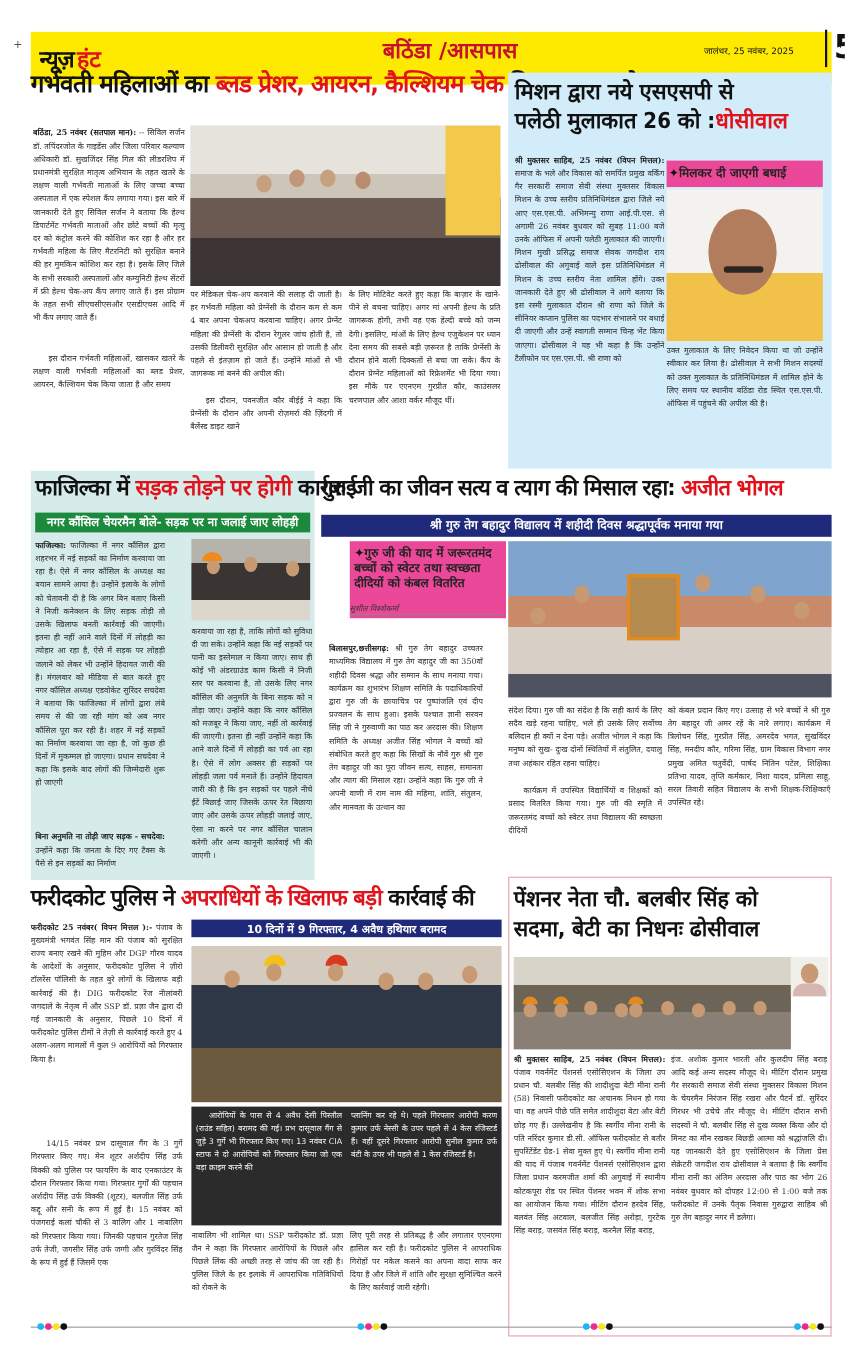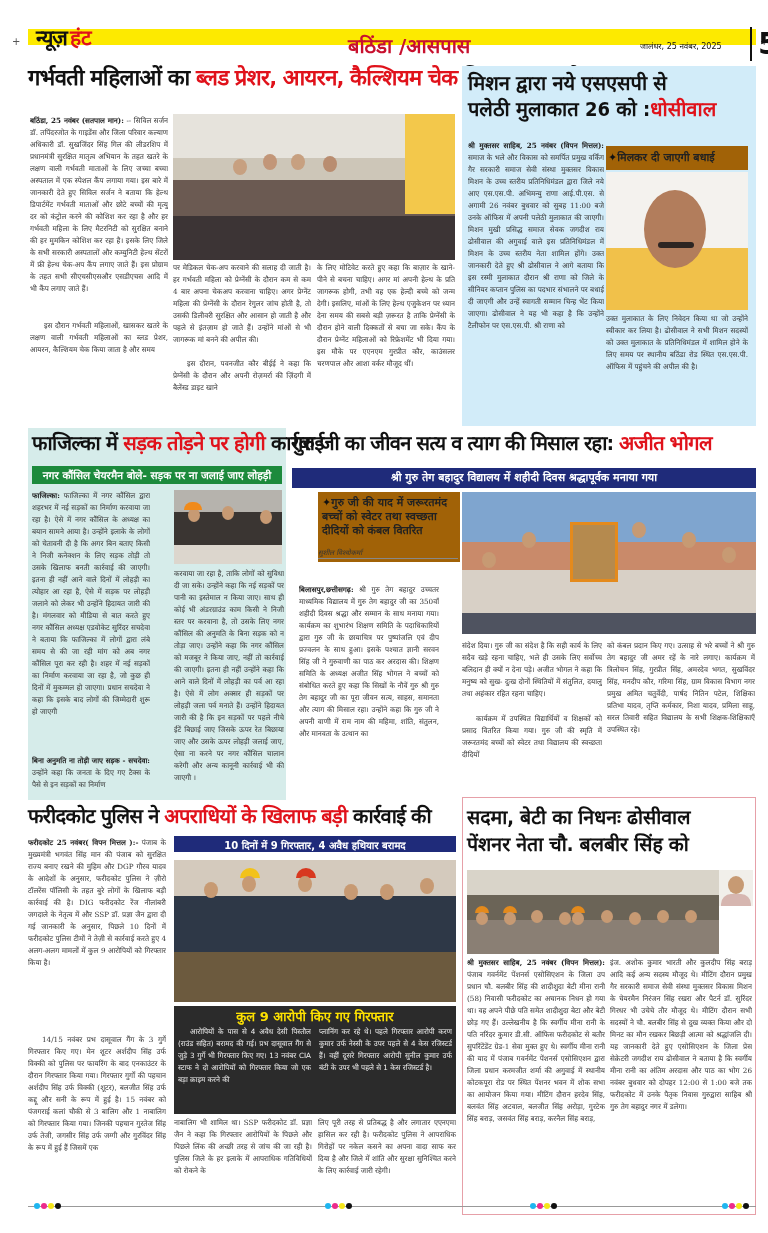--- a/index.html
+++ b/index.html
@@ -1,39 +1,39 @@
 <!DOCTYPE html>
 <html><head>
 <meta charset="utf-8">
 <style>
 *{box-sizing:border-box;margin:0;padding:0}
 html,body{width:768px;height:1233px;background:#fff;overflow:hidden}
 body{position:relative;font-family:"DejaVu Sans",sans-serif;color:#222}
 .abs{position:absolute}
-.masthead{left:28px;top:29px;width:728px;height:16px;background:#fdea00;display:flex;align-items:center}
+.masthead{left:28px;top:29px;width:728px;height:48px;background:#fdea00;display:flex;align-items:center}
 .logo{margin-left:8px;display:flex;align-items:flex-end;height:28px}
 .logo .a{font-weight:bold;font-size:21px;color:#111;letter-spacing:-1px;font-family:"DejaVu Sans",sans-serif}
 .logo .b{font-weight:bold;font-size:21px;color:#e0121b;margin-left:3px;font-family:"DejaVu Sans",sans-serif}
 .section{position:absolute;left:320px;top:3px;font-size:20px;color:#c8102e;font-weight:bold}
 .date{position:absolute;left:612px;top:11px;font-size:8px;color:#111}
 .pageno{position:absolute;left:722px;top:-2px;font-size:30px;font-weight:bold;color:#111;border-left:2px solid #111;padding-left:6px;line-height:34px}
 .hl{font-family:"DejaVu Sans Condensed","DejaVu Sans",sans-serif;font-weight:bold;line-height:1.1;color:#111;white-space:nowrap}
 .red{color:#e0121b}
 .txt{font-family:"DejaVu Serif",serif;font-size:7.2px;line-height:12px;color:#333;text-align:justify;overflow:hidden}
 .txt b{color:#222}
 .photo{overflow:hidden;position:absolute}
 .ph1{background:linear-gradient(180deg,#e6e3dc 0 30%,#cdc6b8 30% 45%,#6b5a52 45% 70%,#3c3435 70%)}
 .ph3{background:linear-gradient(180deg,#b6b3ad 0 30%,#3a3532 30% 75%,#dcd6cd 75%)}
 .ph4{background:linear-gradient(180deg,#7fa5cf 0 35%,#c98a6a 35% 55%,#d8d0c6 55% 85%,#4f5360 85%)}
 .ph5{background:linear-gradient(180deg,#d4cabd 0 25%,#2e3847 25% 65%,#6c5a3e 65%)}
 .ph6{background:linear-gradient(180deg,#d9d4c9 0 30%,#6b6457 30% 60%,#8a7f74 60%)}
 .face{position:absolute;border-radius:50%}
 .box-blue{background:#d2ecf9}
 .box-teal{background:#d6ecea}
-.box-pink{background:#a16207}
+.box-pink{background:#ec4899}
 .subbar{background:#1f2b7a;color:#fff;font-family:"DejaVu Sans",sans-serif;font-weight:bold;text-align:center;white-space:nowrap;overflow:hidden}
 .greenbar{background:#1c8a3c;color:#fff;font-weight:bold;text-align:center;white-space:nowrap;overflow:hidden}
 .darkbox{background:#2b2b2b;color:#fff}
 .darkbox .ttl{color:#fde100;font-weight:bold;text-align:center;font-size:13px;line-height:18px}
 .darkbox .col{font-family:"DejaVu Sans",sans-serif;font-size:7.2px;line-height:12px;color:#f2f2f2;overflow:hidden;text-align:justify}
 .highlight{font-family:"DejaVu Sans",sans-serif;font-weight:bold;font-size:11px;line-height:14px;color:#222}
 .star{color:#111}
 .byline{font-style:italic;font-size:7px;color:#333;border-bottom:1px solid #888;font-family:"DejaVu Serif",serif}
 .regmark{position:absolute;font-size:10px;color:#555}
 .cmyk{position:absolute;display:flex;gap:1px}
@@ -158,33 +158,32 @@
   <div class="face" style="left:30px;top:22px;width:14px;height:16px;background:#c79a73"></div>
   <div style="position:absolute;left:66px;top:8px;width:20px;height:10px;background:#f2c21a;border-radius:10px 10px 0 0"></div>
   <div class="face" style="left:68px;top:16px;width:14px;height:16px;background:#c79a73"></div>
   <div style="position:absolute;left:122px;top:8px;width:20px;height:10px;background:#d8381f;border-radius:10px 10px 0 0"></div>
   <div class="face" style="left:124px;top:16px;width:14px;height:16px;background:#c79a73"></div>
   <div class="face" style="left:170px;top:24px;width:14px;height:16px;background:#c79a73"></div>
   <div class="face" style="left:206px;top:24px;width:14px;height:16px;background:#c79a73"></div>
   <div class="face" style="left:246px;top:18px;width:14px;height:16px;background:#c79a73"></div>
 </div>
 <div class="abs darkbox" style="left:174px;top:1006px;width:282px;height:108px;padding:2px 4px">
-  <div class="ttl">कुल 9 आरोपी किए गए गिरफ्तार</div>
   <div style="display:flex;gap:8px">
     <div class="col" style="width:133px;height:84px;text-indent:12px">आरोपियों के पास से 4 अवैध देसी पिस्तौल (राउंड सहित) बरामद की गई। प्रभ दासूवाल गैंग से जुड़े 3 गुर्गे भी गिरफ्तार किए गए। 13 नवंबर CIA स्टाफ ने दो आरोपियों को गिरफ्तार किया जो एक बड़ा क्राइम करने की</div>
     <div class="col" style="width:133px;height:84px">प्लानिंग कर रहे थे। पहले गिरफ्तार आरोपी करण कुमार उर्फ नेस्सी के उपर पहले से 4 केस रजिस्टर्ड हैं। वहीं दूसरे गिरफ्तार आरोपी सुनील कुमार उर्फ बंटी के उपर भी पहले से 1 केस रजिस्टर्ड है।</div>
   </div>
 </div>
 <div class="abs txt" style="left:174px;top:1117px;width:138px;height:74px">नाबालिग भी शामिल था। SSP फरीदकोट डॉ. प्रज्ञा जैन ने कहा कि गिरफ्तार आरोपियों के पिछले और पिछले लिंक की अच्छी तरह से जांच की जा रही है। पुलिस जिले के हर इलाके में आपराधिक गतिविधियों को रोकने के</div>
 <div class="abs txt" style="left:318px;top:1117px;width:138px;height:74px">लिए पूरी तरह से प्रतिबद्ध है और लगातार एएनएमा हासिल कर रही है। फरीदकोट पुलिस ने आपराधिक गिरोहों पर नकेल कसने का अपना वादा साफ कर दिया है और जिले में शांति और सुरक्षा सुनिश्चित करने के लिए कार्रवाई जारी रहेगी।</div>
 
 <div class="abs" style="left:462px;top:797px;width:294px;height:418px;border:1px solid #e6a0a8"></div>
 <div class="abs hl" style="left:467px;top:804px;font-size:19.5px;line-height:27px">
+  <div>पेंशनर नेता चौ. बलबीर सिंह को</div>
   <div>सदमा, बेटी का निधनः ढोसीवाल</div>
-  <div>पेंशनर नेता चौ. बलबीर सिंह को</div>
 </div>
 <div class="photo ph6" style="left:467px;top:870px;width:252px;height:84px">
   <div style="position:absolute;left:8px;top:36px;width:14px;height:7px;background:#e48a1c;border-radius:7px 7px 0 0"></div>
   <div class="face" style="left:9px;top:42px;width:12px;height:13px;background:#c79a73"></div>
   <div style="position:absolute;left:36px;top:36px;width:14px;height:7px;background:#e48a1c;border-radius:7px 7px 0 0"></div>
   <div class="face" style="left:37px;top:42px;width:12px;height:13px;background:#c79a73"></div>
   <div class="face" style="left:64px;top:40px;width:12px;height:13px;background:#c79a73"></div>
   <div class="face" style="left:92px;top:42px;width:12px;height:13px;background:#c79a73"></div>
   <div style="position:absolute;left:104px;top:36px;width:14px;height:7px;background:#e48a1c;border-radius:7px 7px 0 0"></div>
   <div class="face" style="left:105px;top:42px;width:12px;height:13px;background:#c79a73"></div>

